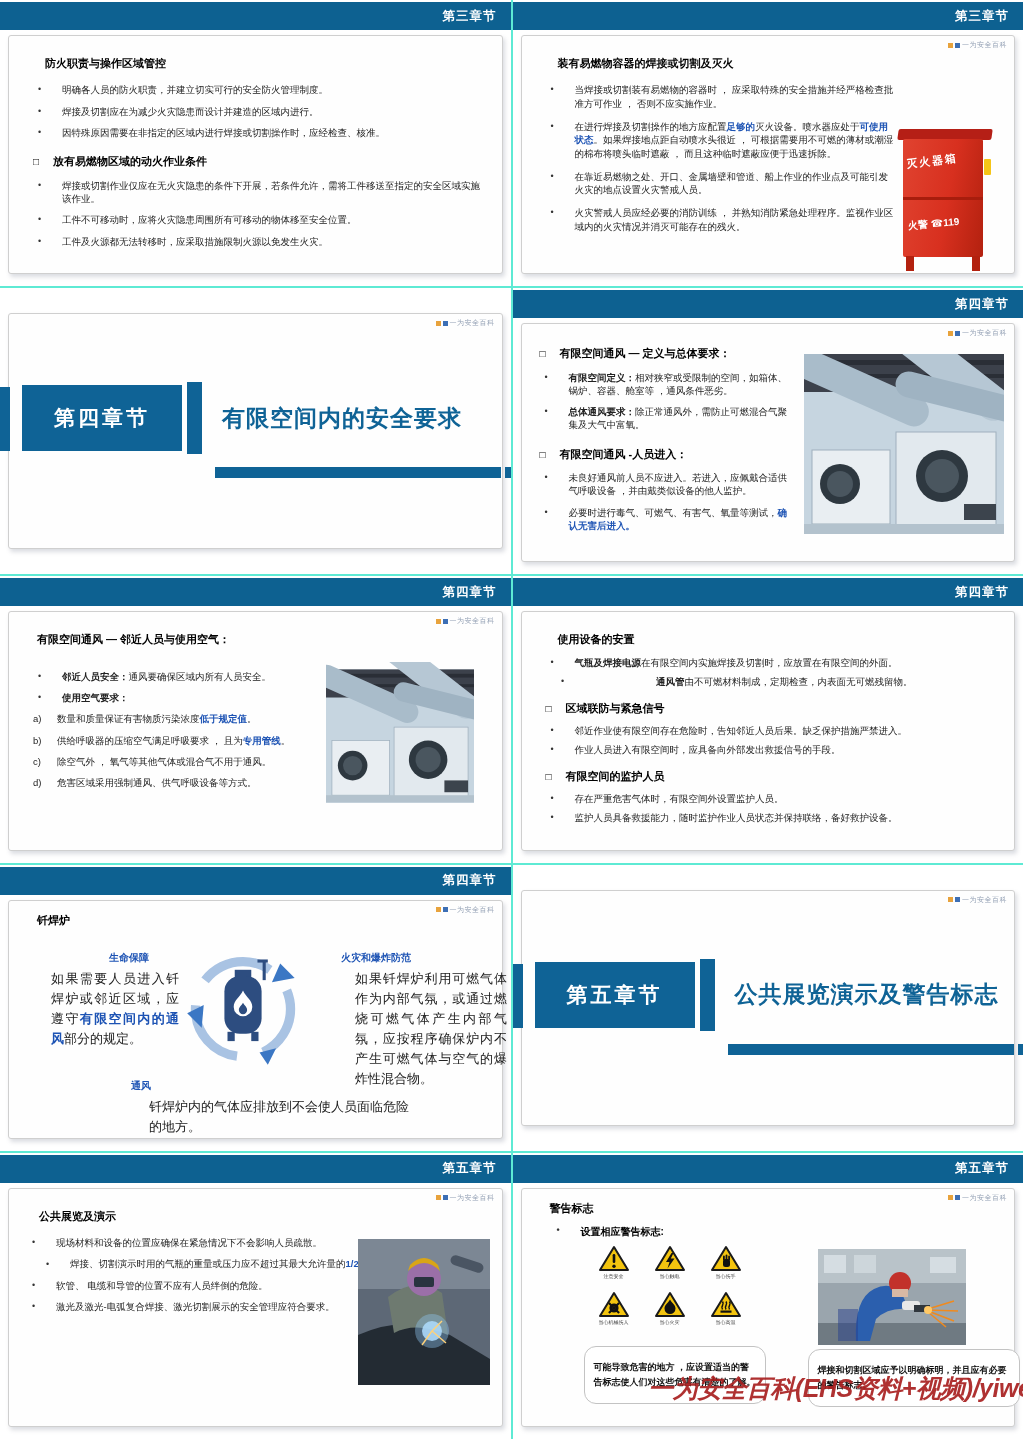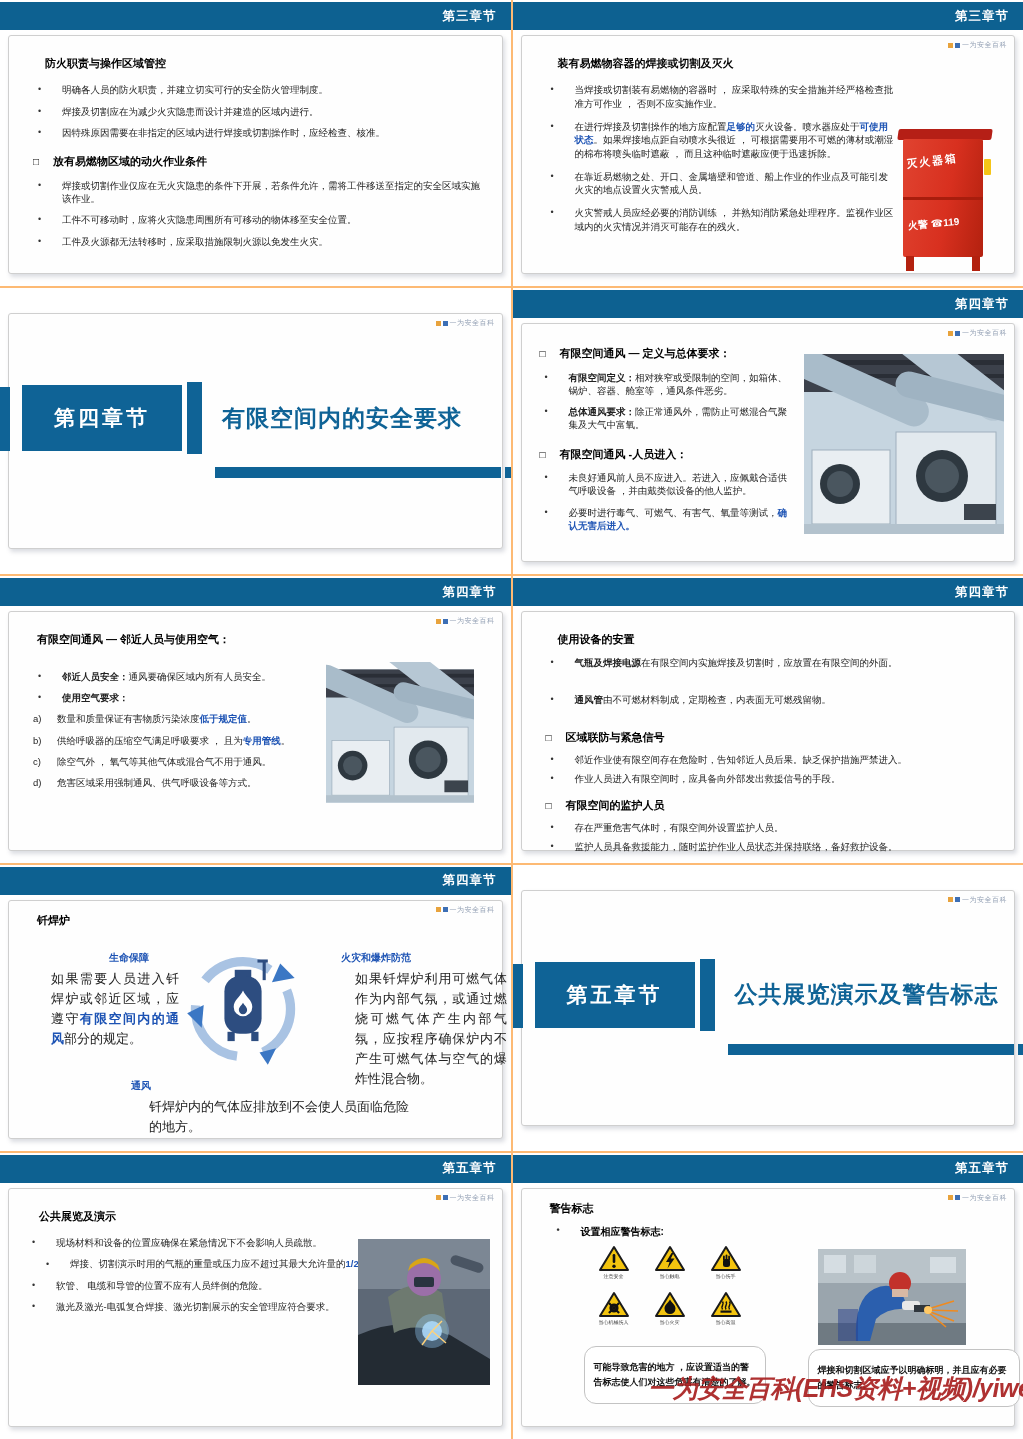--- a/index.html
+++ b/index.html
@@ -1,17 +1,17 @@
 <!DOCTYPE html>
 <html><head>
 <meta charset="utf-8">
 <style>
   html,body{margin:0;padding:0;}
   body{width:1023px;height:1439px;font-family:"Liberation Sans","DejaVu Sans",sans-serif;background:#fff;}
-  .page{position:relative;width:1023px;height:1439px;display:grid;grid-template-columns:1fr 1fr;grid-template-rows:repeat(5,1fr);gap:2px;background:#fdba74;}
+  .page{position:relative;width:1023px;height:1439px;display:grid;grid-template-columns:1fr 1fr;grid-template-rows:repeat(5,1fr);gap:2px;background:#5eead4;}
   .slide{position:relative;background:#fff;overflow:hidden;}
   
   .hdr{position:absolute;top:2px;left:0;right:0;height:28px;background:#0d6191;color:#fff;font-weight:bold;font-size:12.5px;display:flex;align-items:center;justify-content:flex-end;padding-right:14px;letter-spacing:1px;}
   
   .card{position:absolute;left:8px;right:8px;top:35px;bottom:12px;background:#fefefe;border:1px solid #cfcfcf;border-radius:3px;box-shadow:2px 3px 4px rgba(110,120,140,.25);}
   .chcard{top:25px;bottom:25px;}
   
   .logo{position:absolute;top:4px;right:7px;display:flex;align-items:center;gap:2px;z-index:5;}
   .lg1{width:5px;height:5px;background:#e8a33d;}
   .lg2{width:5px;height:5px;background:#3d6fb5;}
@@ -267,21 +267,21 @@
   <div class="slide">
     <div class="hdr">
         <span>第四章节</span>
       </div>
     <div class="card">
       <div class="ct">
         <div class="t" style="margin-bottom:8px;">使用设备的安置</div>
         <div class="bl" style="margin:6px 0;">
             <span class="tx"><span class="bold">气瓶及焊接电源</span><span>在有限空间内实施焊接及切割时，应放置在有限空间的外面。</span></span>
           </div>
-        <div class="bl" style="margin:24px 0;">
+        <div class="bl" style="margin:6px 0;text-align:center;">
             <span class="tx"><span class="bold">通风管</span><span>由不可燃材料制成，定期检查，内表面无可燃残留物。</span></span>
           </div>
         <div class="sq" style="margin:13px 0 7px;">
             <span class="tx">区域联防与紧急信号</span>
           </div>
         <div class="bl" style="margin:6px 0;">
             <span class="tx">邻近作业使有限空间存在危险时，告知邻近人员后果。缺乏保护措施严禁进入。</span>
           </div>
         <div class="bl" style="margin:6px 0;">
             <span class="tx">作业人员进入有限空间时，应具备向外部发出救援信号的手段。</span>

